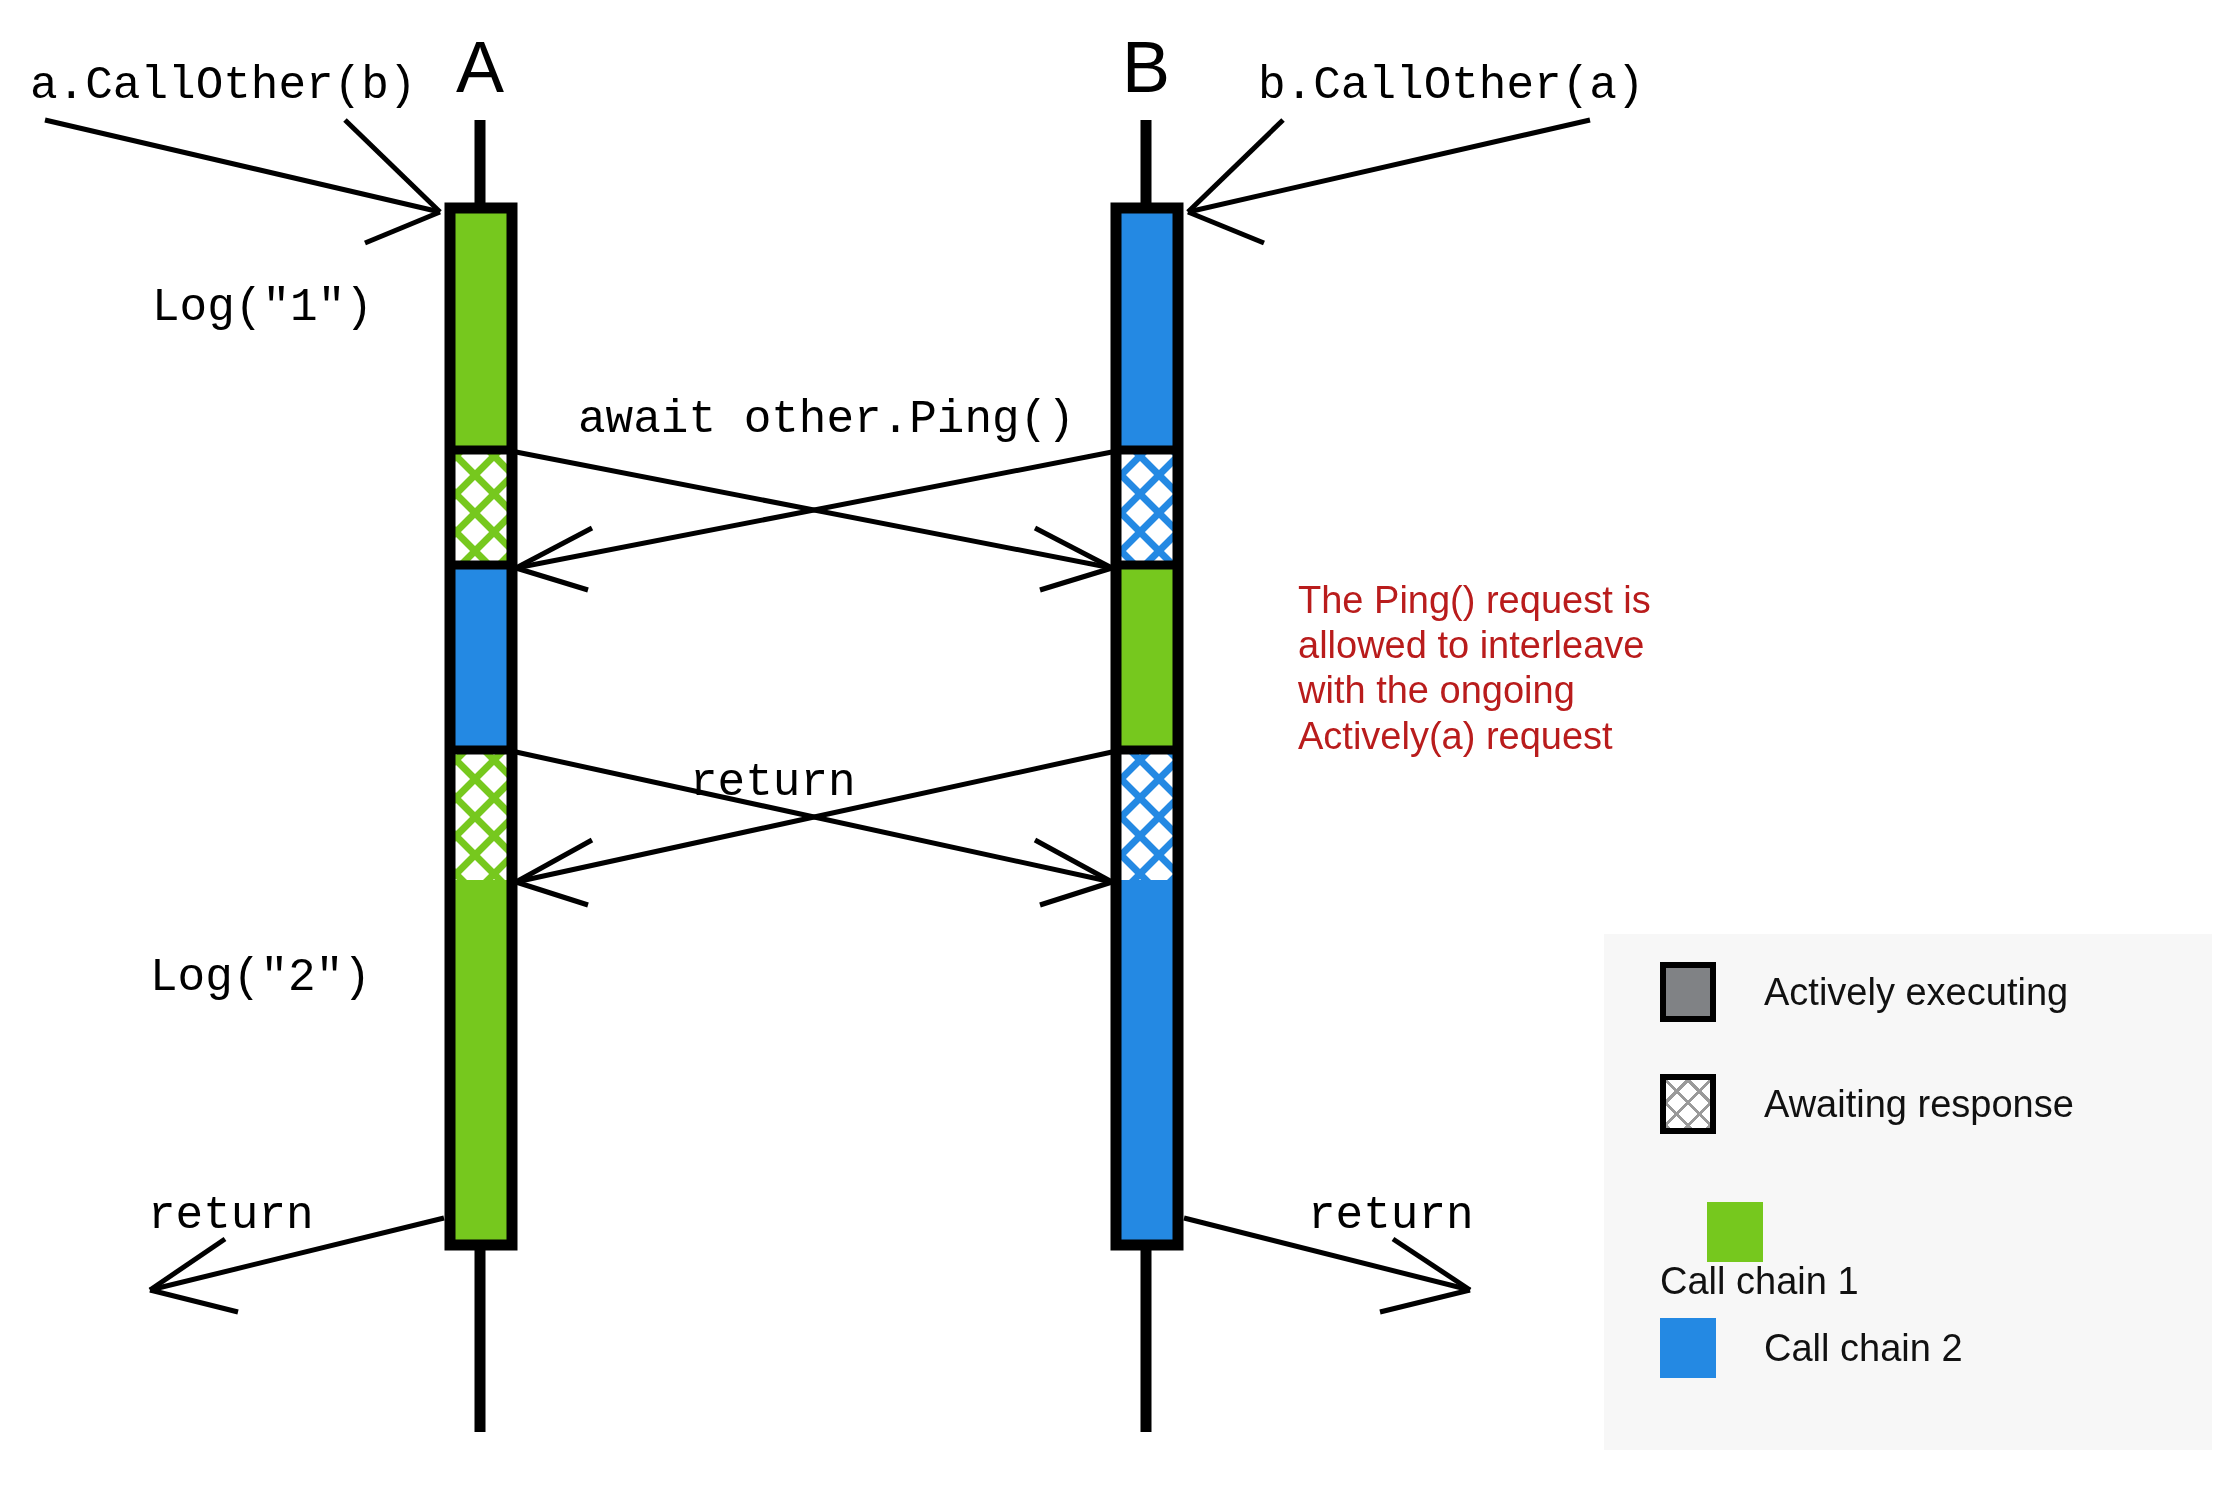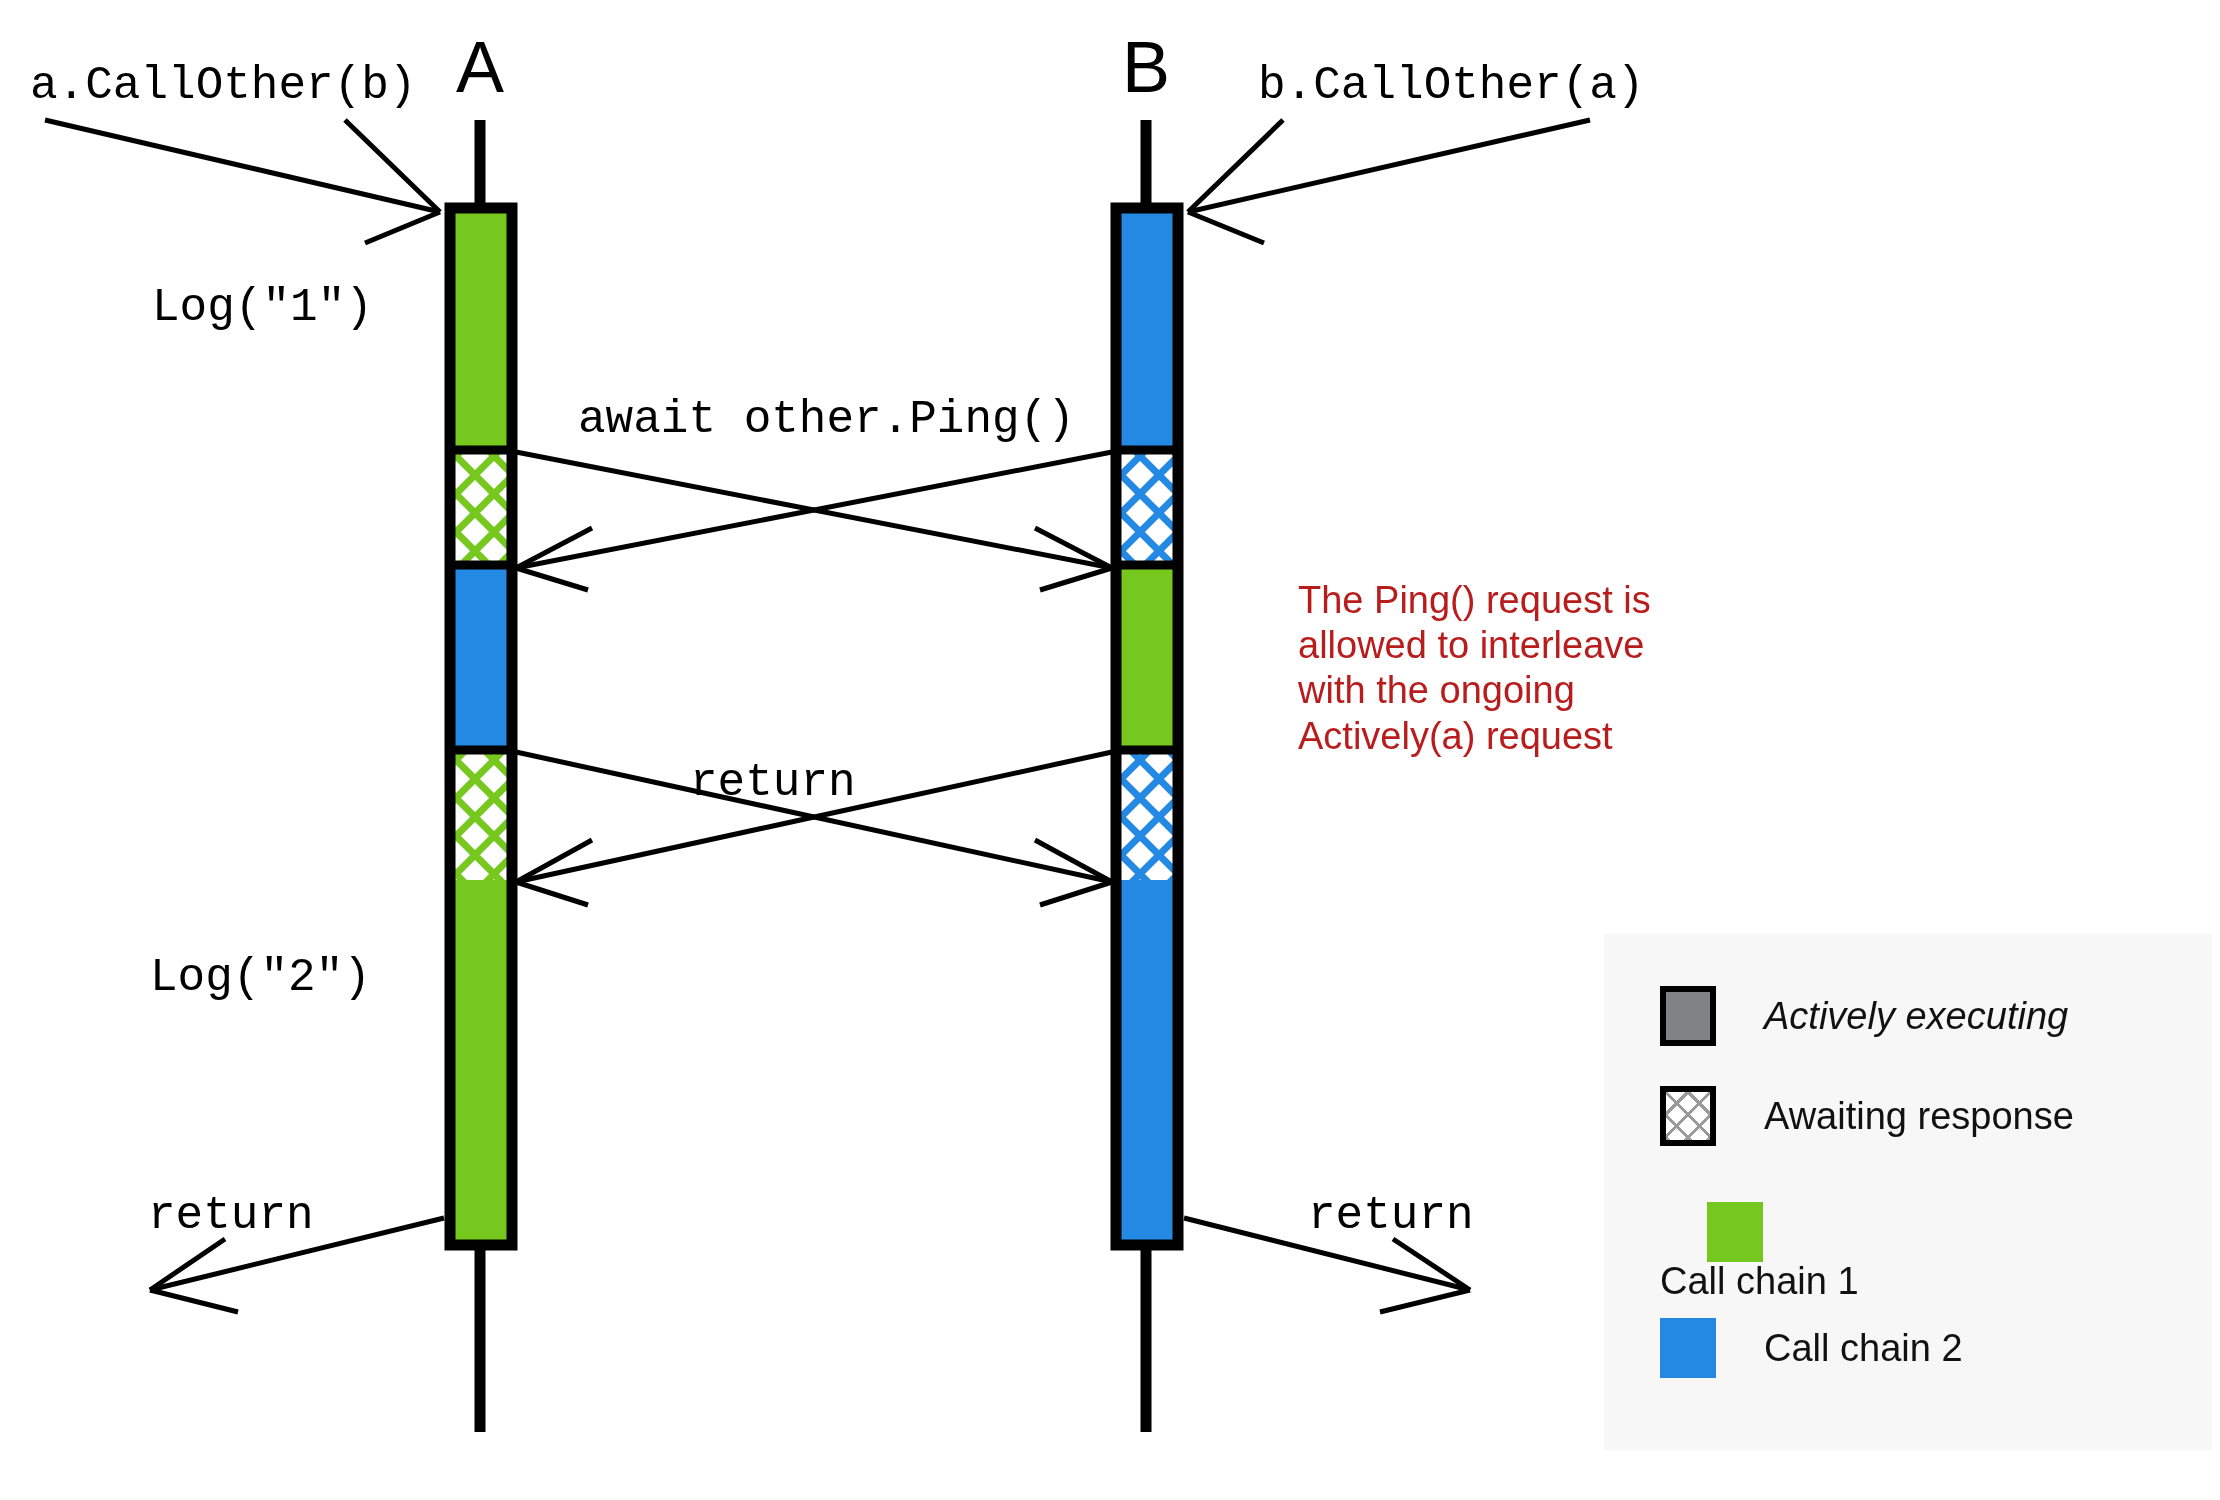--- a/index.html
+++ b/index.html
@@ -22,22 +22,22 @@
     width:608px;height:516px;
     background:#f7f7f7;
     box-sizing:border-box;
   }
   .legend-row{
     position:absolute;
     left:56px;
     display:flex;align-items:center;
     height:60px;
   }
-  .legend-row:nth-child(1){top:52px;font-style:italic;}
-  .legend-row:nth-child(2){top:152px;}
+  .legend-row:nth-child(1){top:28px;}
+  .legend-row:nth-child(2){top:140px;}
   .legend-row:nth-child(3){top:268px;flex-direction:column;}
   .legend-row:nth-child(4){top:384px;}
   .swatch{
     width:56px;height:60px;
     flex:0 0 auto;
     box-sizing:border-box;
     margin-right:48px;
   }
   .swatch.bordered{border:6px solid #000;}
   .legend-label{

